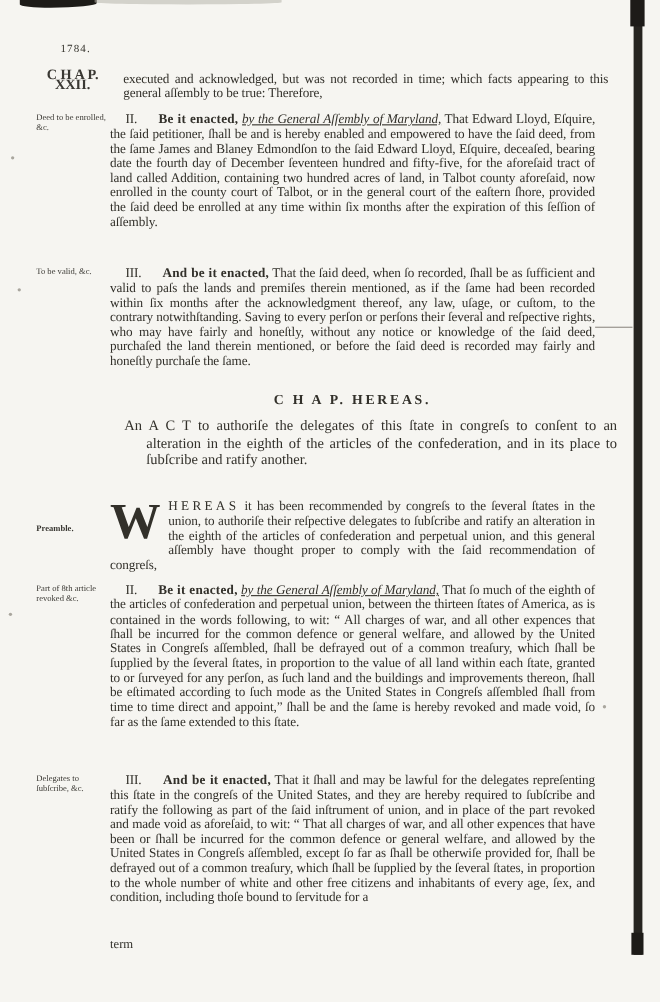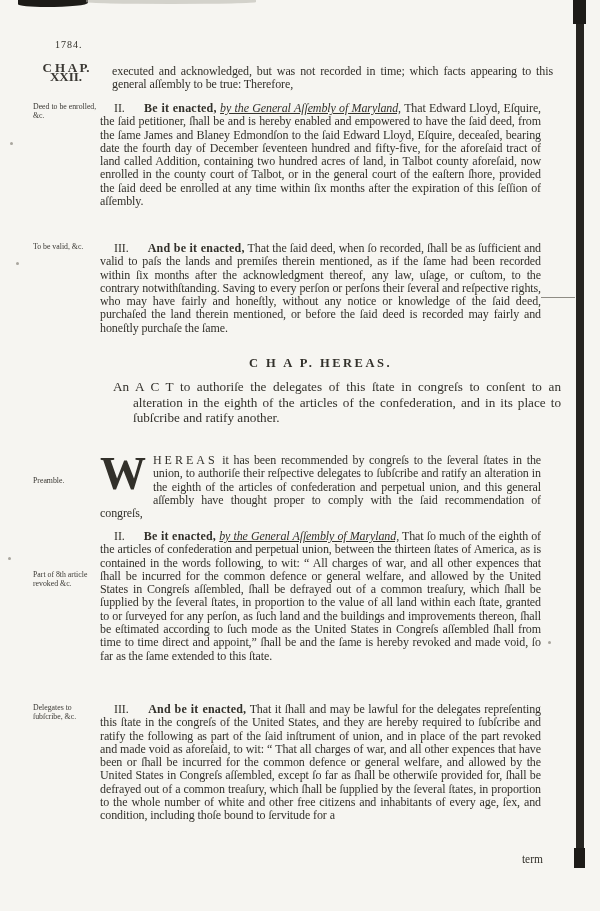--- a/index.html
+++ b/index.html
@@ -32,21 +32,21 @@
   .indent{text-indent:14px;}
   .bl{font-weight:700;letter-spacing:.2px;margin-left:16px;}          
   .it{font-style:italic;text-decoration:underline;}
   .chap-heading{position:absolute;left:100px;width:441px;text-align:center;
     font-size:12.5px;letter-spacing:2.5px;font-weight:600;}
   .act-title{position:absolute;left:113px;width:428px;font-size:13.2px;line-height:15.6px;
     text-align:justify;padding-left:20px;text-indent:-20px;}
   .dropcap{float:left;font-size:46px;line-height:37px;height:40px;padding-right:7px;
     font-weight:700;margin-top:1px;}
   .caps{letter-spacing:3px;}
-  .catchword{position:absolute;left:100px;top:853px;width:443px;text-align:right;font-size:11.5px;}
+  .catchword{position:absolute;left:100px;top:853px;width:443px;font-size:11.5px;}
 </style>
 </head>
 <body>
 
 <div class="page">
 
   <div class="smudge-top"></div>
   <div class="smudge-top2"></div>
   <div class="edge-bar"></div>
   <div class="edge-bar-cap"></div>
@@ -56,22 +56,22 @@
   <div class="speck" style="left:16px;top:262px;"></div>
   <div class="speck" style="left:8px;top:557px;"></div>
   <div class="speck" style="left:548px;top:641px;"></div>
 
   <div class="year">1784.</div>
 
   <div class="mnote chap" style="top:63px;">C H A P.
 XXII.</div>
   <div class="mnote" style="top:102px;">Deed to be enrolled, &amp;c.</div>
   <div class="mnote" style="top:242px;">To be valid, &amp;c.</div>
-  <div class="mnote" style="top:476px;font-weight:400;">Preamble.</div>
-  <div class="mnote" style="top:530px;margin-top:40px;">Part of 8th article revoked &amp;c.</div>
+  <div class="mnote" style="top:476px;font-weight:700;">Preamble.</div>
+  <div class="mnote" style="top:530px;">Part of 8th article revoked &amp;c.</div>
   <div class="mnote" style="top:703px;">Delegates to ſubſcribe, &amp;c.</div>
 
   <p class="bodyblock" style="top:53px;margin:12px;">
     <span>executed and acknowledged, but was not recorded in time; which facts appearing to this general aſſembly to be true:  Therefore,</span>
   </p>
 
   <p class="bodyblock indent" style="top:102px;margin:0;">
     <span>II.</span>
     <span class="bl">Be it enacted,</span>
     <span class="it">by the General Aſſembly of Maryland,</span>

